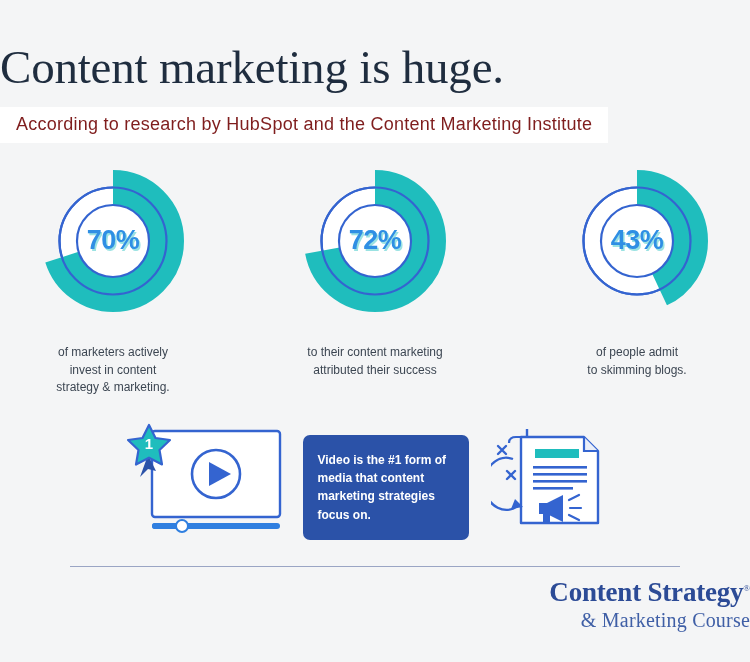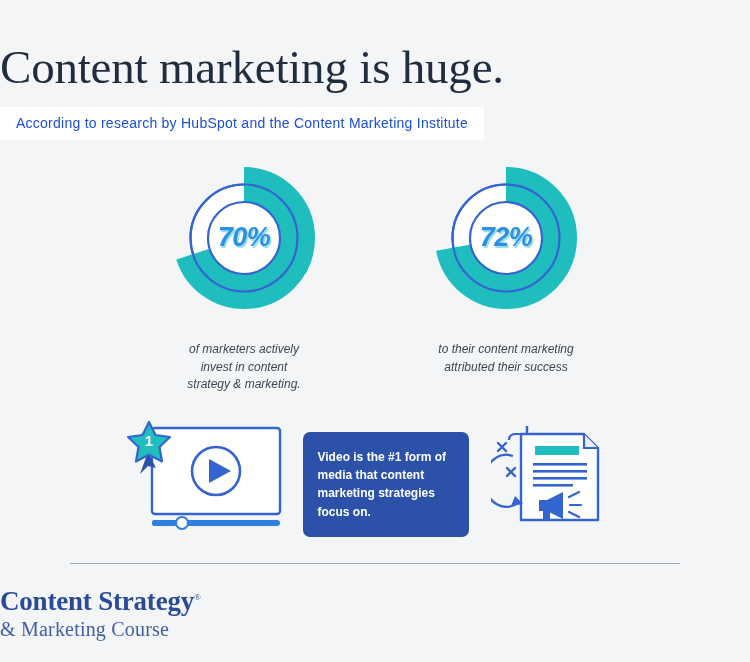--- a/index.html
+++ b/index.html
@@ -29,33 +29,32 @@
     font-weight: 400;
     margin: 0;
   }
   #subtitle-band {
     display: inline-block;
     background: #ffffff;
     padding: 7px 16px 8px 16px;
     margin-top: 14px;
   }
   #subtitle {
-    font-size: 14px;
-    color: #1d4ed8;
+    font-size: 18px;
+    color: #7f1d1d;
     letter-spacing: 0.25px;
     white-space: nowrap;
   }
 
   
   #donut-row {
     display: flex;
     justify-content: center;
     gap: 72px;
     margin-top: 26px;
-    font-style: italic;
   }
   .donut-cell {
     width: 190px;
     display: flex;
     flex-direction: column;
     align-items: center;
   }
   .donut-wrap {
     position: relative;
     width: 144px;
@@ -114,21 +113,21 @@
   .video-art { position: relative; width: 185px; z-index: 2; }
   .doc-art   { position: relative; width: 140px; z-index: 2; }
 
   
   #divider {
     width: 610px;
     height: 1px;
     background: #9aa5c4;
     margin: 26px auto 0 auto;
   }
-  #footer { text-align: left; margin-top: 22px; }
+  #footer { text-align: right; margin-top: 10px; }
   #brand-main {
     font-family: "Liberation Serif", serif;
     font-size: 27px;
     font-weight: bold;
     color: #2c4b96;
     letter-spacing: -0.2px;
     position: relative;
     display: inline-block;
   }
   #brand-reg {
@@ -182,20 +181,35 @@
         <circle cx="72" cy="72" r="36" fill="#ffffff" stroke="#3464d0" stroke-width="2.2"></circle>
       </svg>
       <div class="donut-value">72%</div>
     </div>
     <div class="donut-caption">
       <div>to their content marketing</div>
       <div>attributed their success</div>
     </div>
   </div>
 
+  <div class="donut-cell">
+    <div class="donut-wrap">
+      <svg width="144" height="144" viewBox="0 0 144 144">
+        <circle cx="72" cy="72" r="53.5" fill="#ffffff" stroke="#3464d0" stroke-width="2.2"></circle>
+        <circle cx="72" cy="72" r="53.5" fill="none" stroke="#1fbdbd" stroke-width="35" stroke-dasharray="144.5 191.6" transform="rotate(-90 72 72)"></circle>
+        <circle cx="72" cy="72" r="53.5" fill="none" stroke="#3464d0" stroke-width="2.2"></circle>
+        <circle cx="72" cy="72" r="36" fill="#ffffff" stroke="#3464d0" stroke-width="2.2"></circle>
+      </svg>
+      <div class="donut-value">43%</div>
+    </div>
+    <div class="donut-caption">
+      <div>of people admit</div>
+      <div>to skimming blogs.</div>
+    </div>
+  </div>
 
 </div>
 
 <div id="callout-row">
 
   <div class="callout">
     <div class="video-art">
       <svg width="185" height="116" viewBox="0 0 185 116">
         <rect x="26" y="12" width="128" height="86" rx="3" fill="#ffffff" stroke="#3464d0" stroke-width="2.4"></rect>
         <circle cx="90" cy="55" r="24" fill="none" stroke="#3464d0" stroke-width="2.6"></circle>

